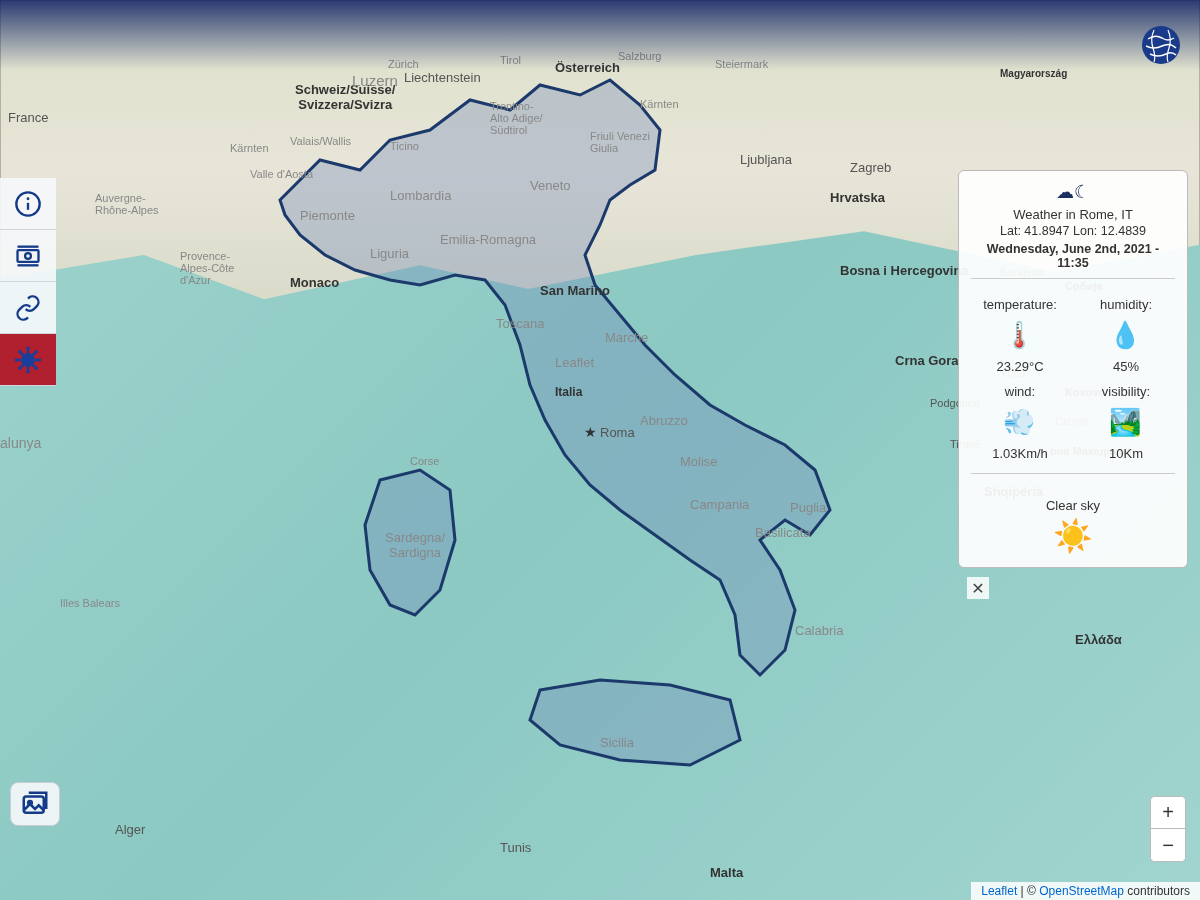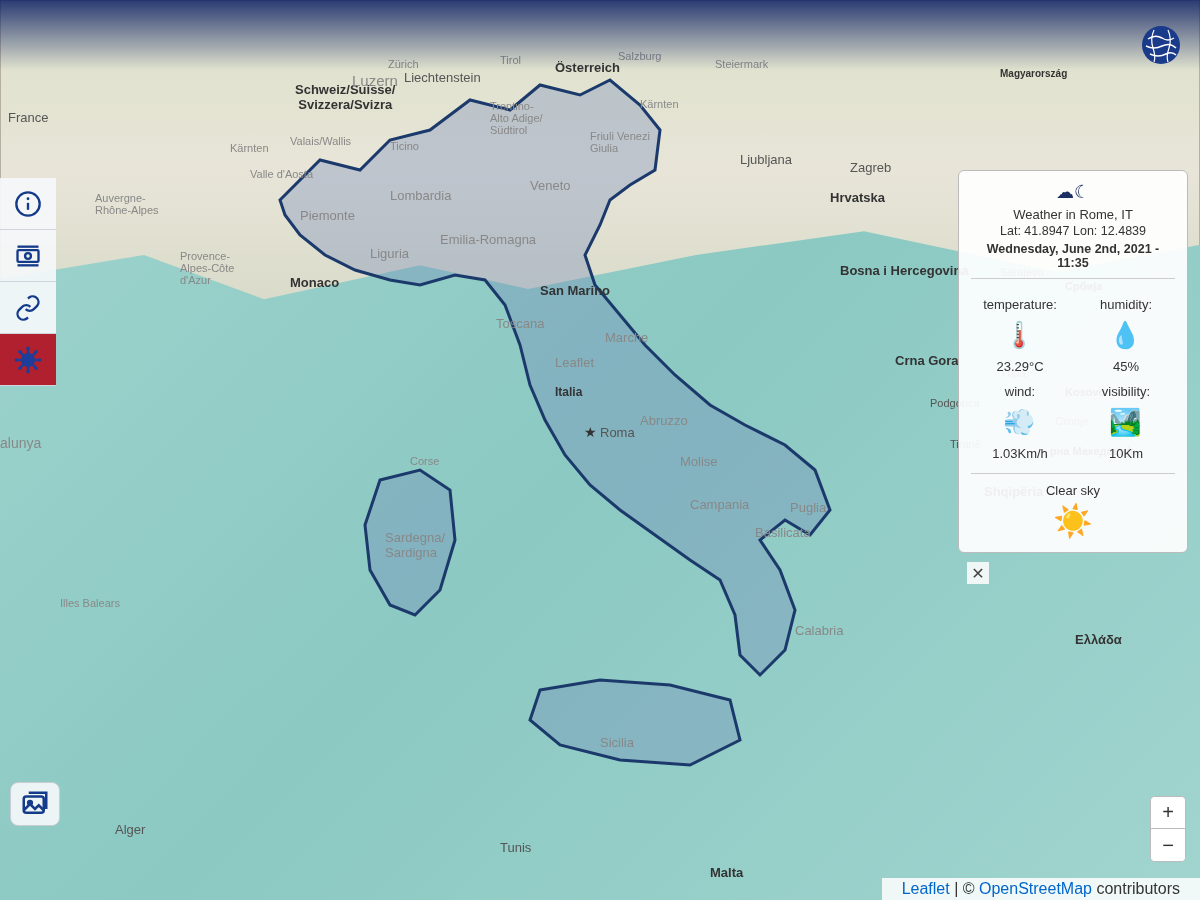--- a/index.html
+++ b/index.html
@@ -165,21 +165,21 @@
       gap: 4px 8px;
       border-top: 1px solid #ccc;
       padding-top: 18px;
     }
     .wcell-label { font-size: 13px; color: #333; }
     .wcell-icon { font-size: 26px; margin: 4px 0; }
     .wcell-value { font-size: 13px; margin-bottom: 6px; }
     .weather-descr {
       border-top: 1px solid #ccc;
       margin-top: 6px;
-      padding-top: 9px;
+      padding-top: 24px;
     }
     .weather-descr-text { margin-bottom: 4px; }
     .weather-descr-icon { font-size: 32px; }
     .weather-close {
       position: absolute;
       bottom: -32px;
       left: 8px;
       font-size: 16px;
       color: #444;
       cursor: pointer;
@@ -211,23 +211,23 @@
       display: flex;
       align-items: center;
       justify-content: center;
     }
     .zoom-ctrl button:first-child { border-bottom: 1px solid #bbb; }
     .attribution {
       position: absolute;
       bottom: 0;
       right: 0;
       background: rgba(255, 255, 255, 0.85);
-      font-size: 16px;
+      font-size: 12px;
       color: #333;
-      padding: 2px 20px;
+      padding: 2px 10px;
     }
     .attribution a { color: #0066cc; text-decoration: none; }
     .chevron { width: 14px; height: 14px; }
     .marker-star {
       position: absolute;
       font-size: 14px;
       color: #333;
     }
   </style>
 </head>
@@ -255,21 +255,21 @@
   <div class="map-label bold" style="top:190px;left:830px">Hrvatska</div>
   <div class="map-label bold" style="top:263px;left:840px">Bosna i Hercegovina</div>
   <div class="map-label bold" style="top:353px;left:895px">Crna Gora</div>
   <div class="map-label bold" style="top:275px;left:290px">Monaco</div>
   <div class="map-label bold" style="top:283px;left:540px">San Marino</div>
   <div class="map-label bold" style="top:385px;left:555px;font-size:12px">Italia</div>
   <div class="map-label" style="top:425px;left:600px">Roma</div>
   <div class="marker-star" style="top:424px;left:584px">★</div>
   <div class="map-label bold" style="top:865px;left:710px">Malta</div>
   <div class="map-label" style="top:735px;left:600px;color:#888">Sicilia</div>
-  <div class="map-label" style="top:530px;left:385px;white-space:pre;color:#888">Sardegna/
+  <div class="map-label" style="top:530px;left:385px;white-space:pre;text-align:center;color:#888">Sardegna/
 Sardigna</div>
   <div class="map-label" style="top:316px;left:496px;color:#888">Toscana</div>
   <div class="map-label" style="top:188px;left:390px;color:#888">Lombardia</div>
   <div class="map-label" style="top:208px;left:300px;color:#888">Piemonte</div>
   <div class="map-label" style="top:178px;left:530px;color:#888">Veneto</div>
   <div class="map-label" style="top:500px;left:790px;color:#888">Puglia</div>
   <div class="map-label" style="top:623px;left:795px;color:#888">Calabria</div>
   <div class="map-label" style="top:246px;left:370px;color:#888">Liguria</div>
   <div class="map-label" style="top:413px;left:640px;color:#888">Abruzzo</div>
   <div class="map-label" style="top:454px;left:680px;color:#888">Molise</div>

